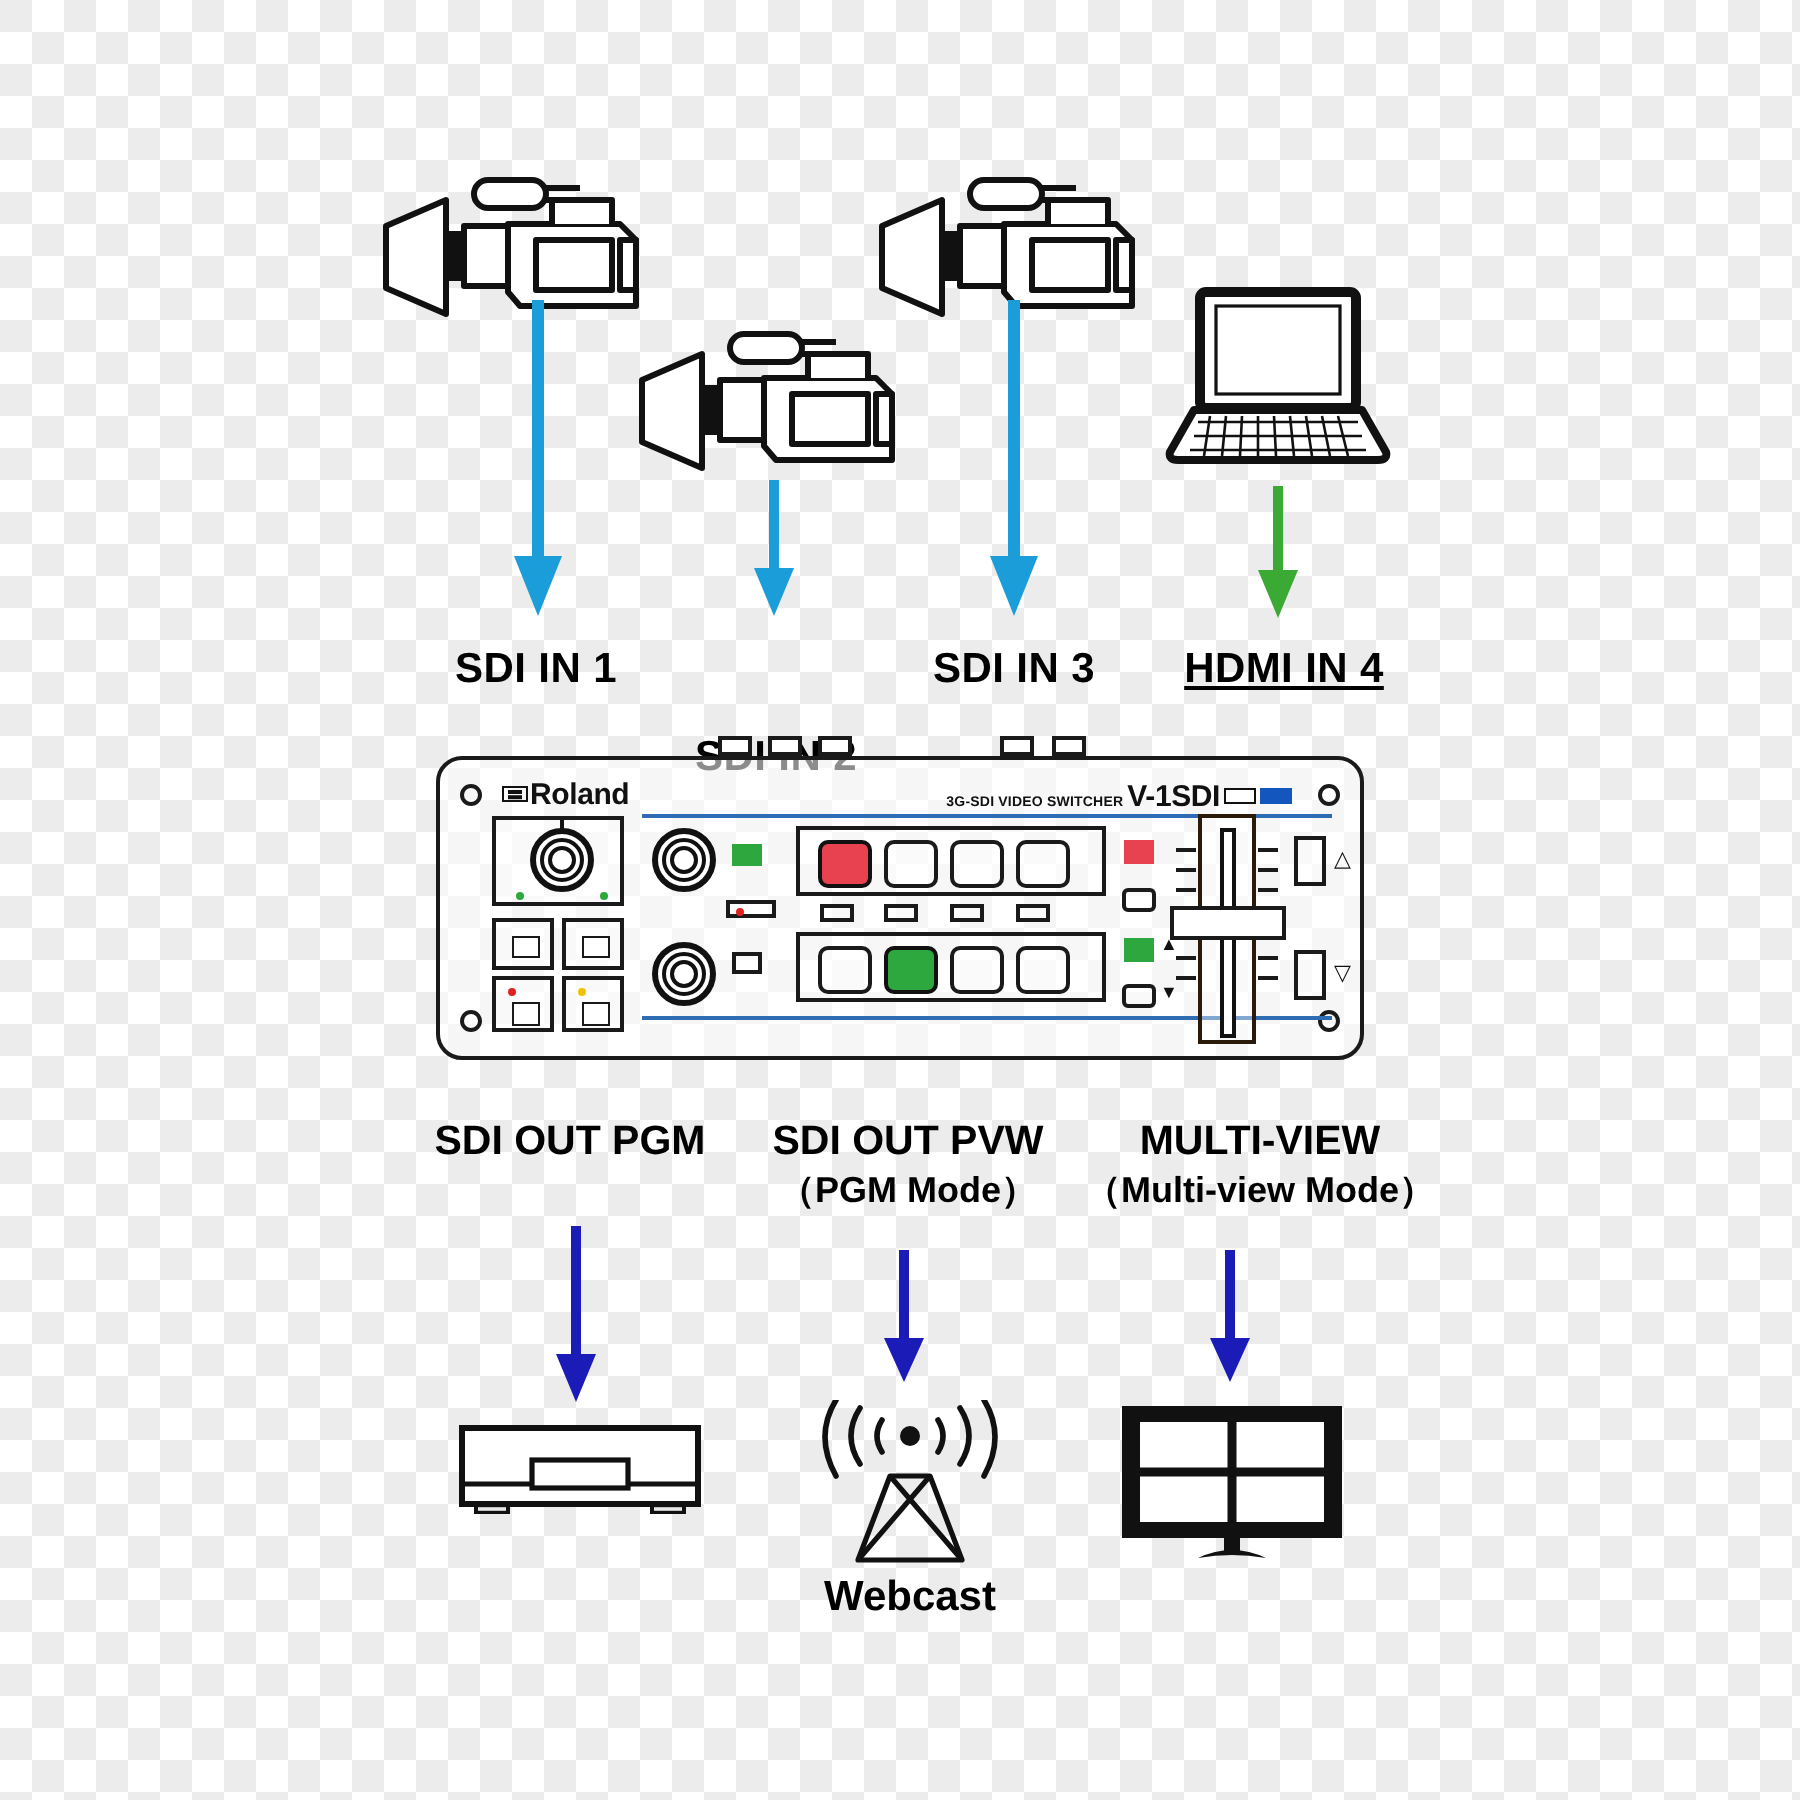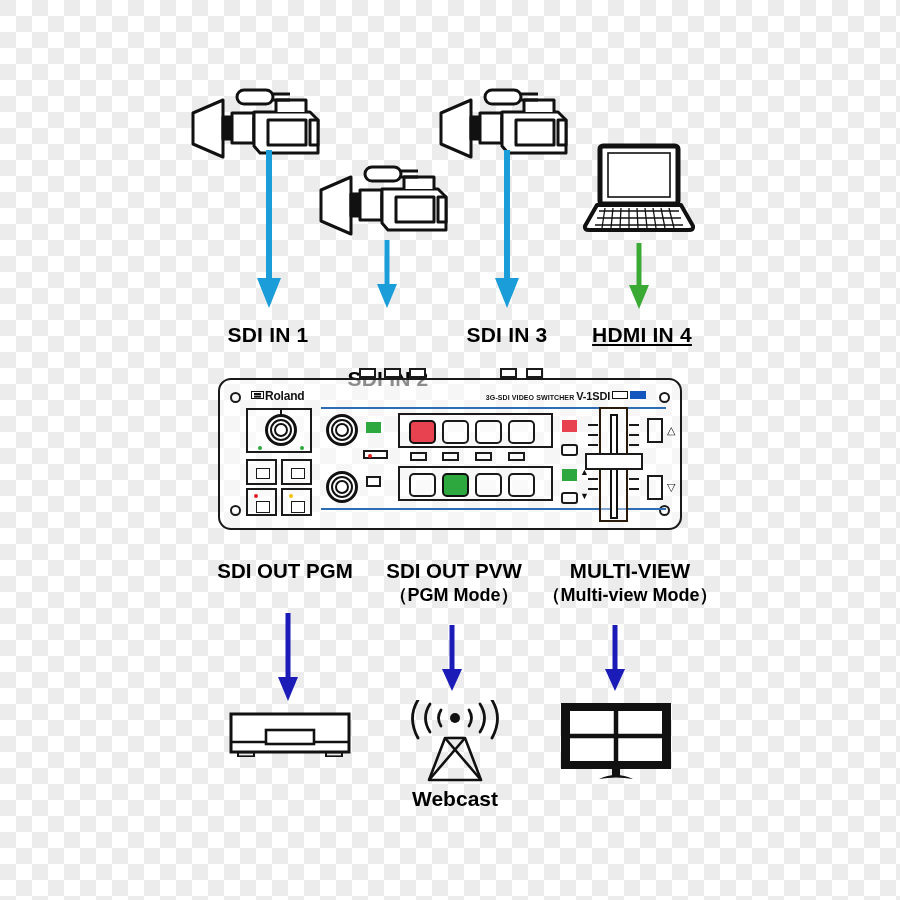--- a/index.html
+++ b/index.html
@@ -70,21 +70,21 @@
     background:transparent;
     box-sizing:border-box;
   }
   .bluline{
     position:absolute;
     height:2px;
     background:#2e6db4;
   }
   .brandbox{
     position:absolute;
-    font-size:12px;
+    font-size:15px;
     font-weight:bold;
     color:#111;
     letter-spacing:-0.2px;
     white-space:nowrap;
   }
   .brandmark{
     display:inline-block;
     width:13px;height:8px;
     border:1.4px solid #111;
     vertical-align:1px;
@@ -98,21 +98,21 @@
     box-shadow:0 2.6px 0 #111;
   }
   .modeltxt{
     position:absolute;
     white-space:nowrap;
     font-size:7px;
     font-weight:bold;
     letter-spacing:0.1px;
     color:#111;
   }
-  .modeltxt .big{font-size:11px;letter-spacing:-0.2px;}
+  .modeltxt .big{font-size:15px;letter-spacing:-0.2px;}
   .swbox{
     display:inline-block;width:16px;height:8px;border:1.4px solid #111;
     background:#fff;vertical-align:1px;margin-left:2px;box-sizing:border-box;
   }
   .swbox.blue{background:#1357be;border-color:#1357be;}
 
   .knobwrap{position:absolute;border:2.2px solid #1a1a1a;background:rgba(255,255,255,.4);box-sizing:border-box;}
   .knob{position:absolute;border-radius:50%;box-sizing:border-box;}
   .sqbtn{position:absolute;border:2.2px solid #1a1a1a;background:rgba(255,255,255,.35);box-sizing:border-box;}
   .inbtn{position:absolute;border:1.8px solid #1a1a1a;background:rgba(255,255,255,.3);box-sizing:border-box;}

